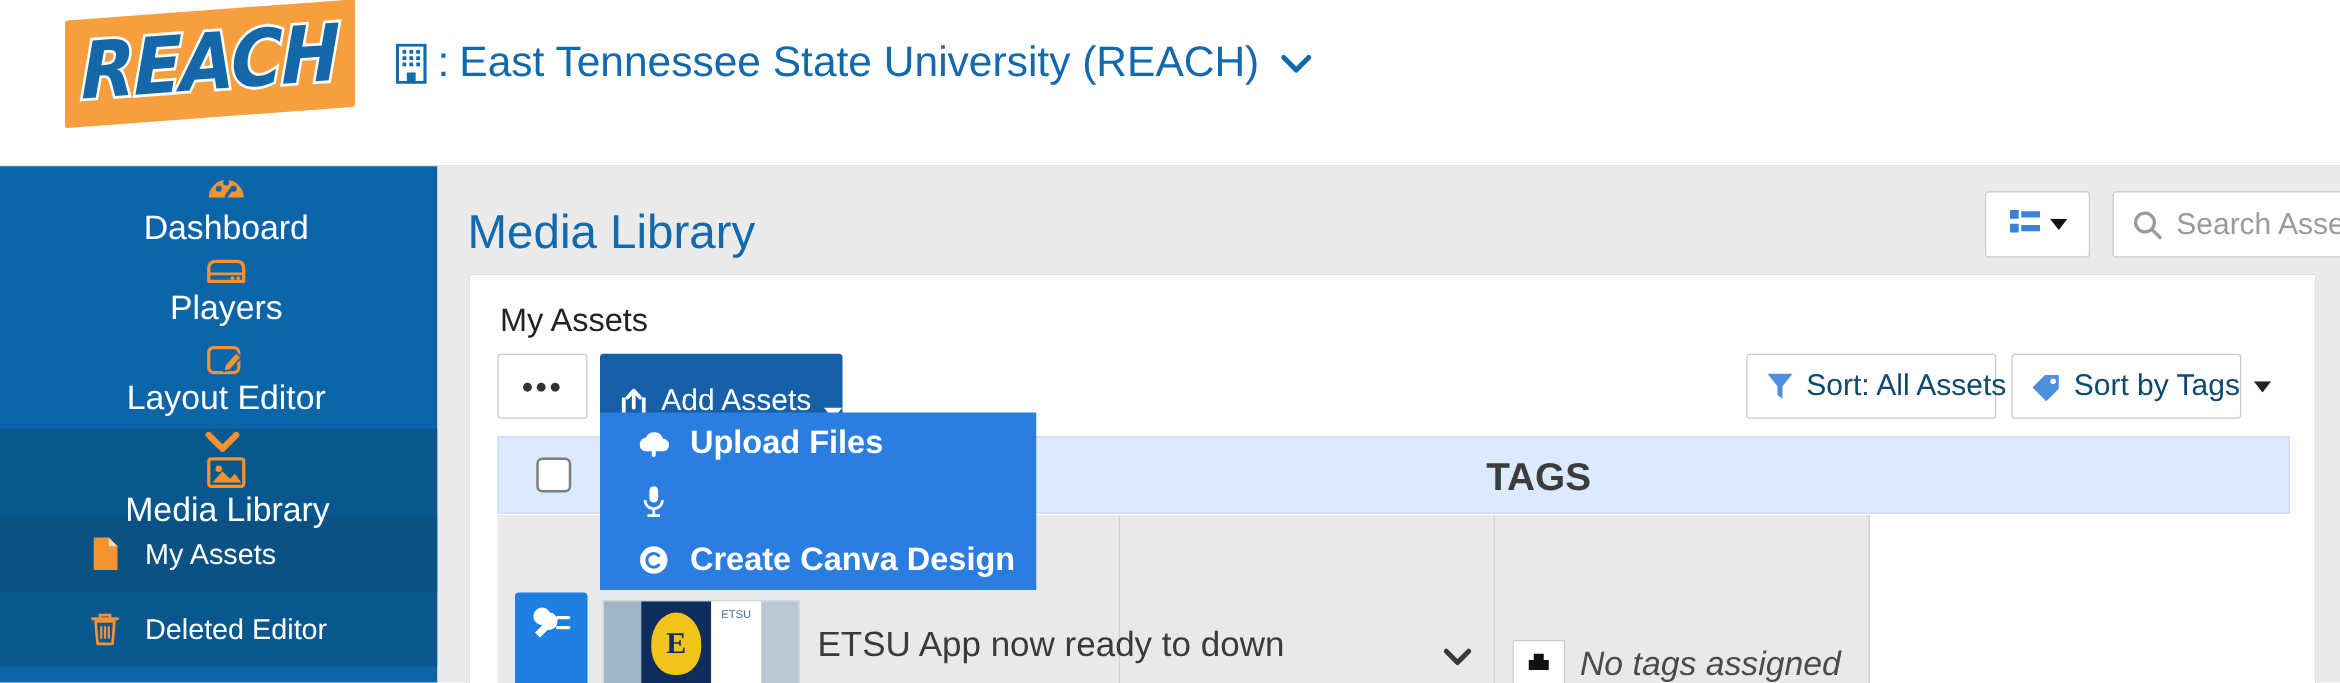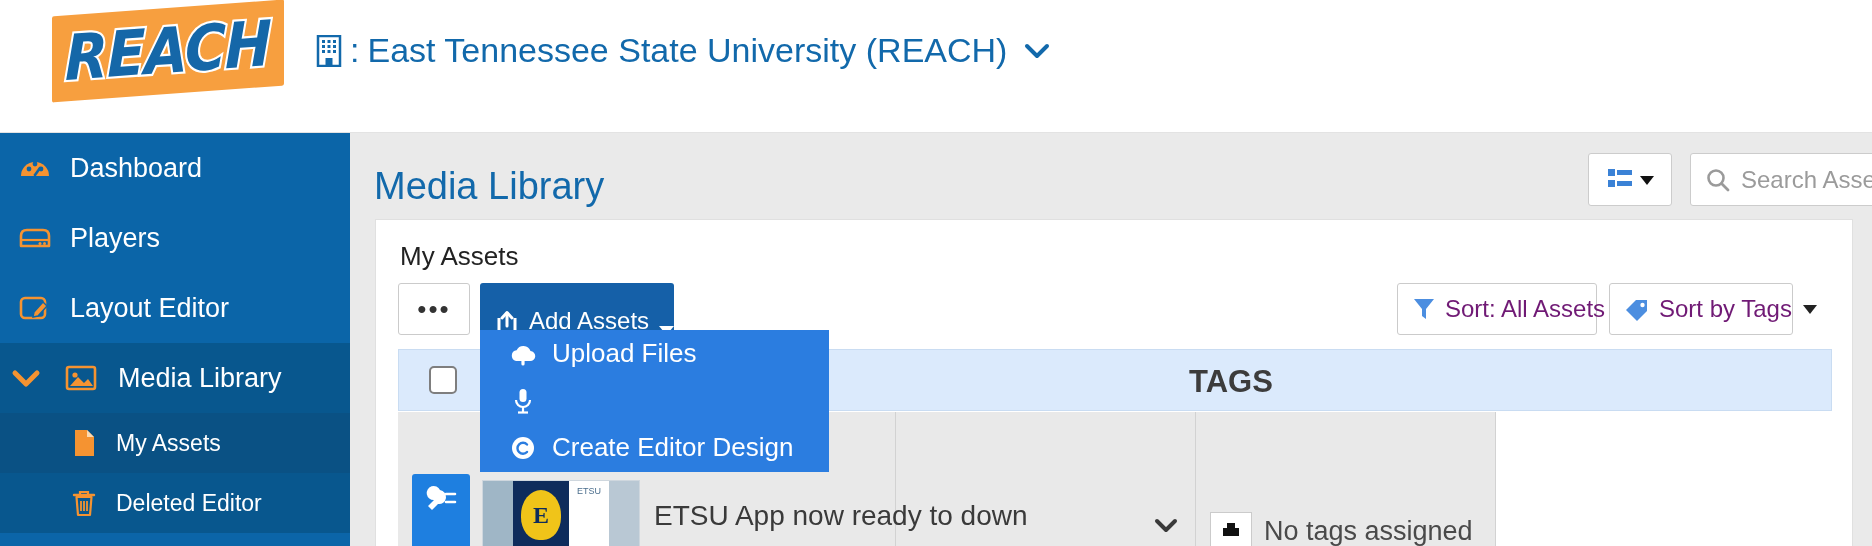--- a/index.html
+++ b/index.html
@@ -61,20 +61,21 @@
     width: 350px; height: 413px;
     background: #0b65a8;
   }
   .nav-item {
     position: relative;
     height: 70px;
     display: flex; align-items: center;
     color: #ffffff;
     font-size: 27px;
     white-space: nowrap;
+    flex-direction: column;
   }
   .nav-item .ico {
     width: 46px; margin-left: 12px;
     display: flex; align-items: center; justify-content: center;
     color: #f59331;
   }
   .nav-item .lbl { margin-left: 12px; }
 
   .nav-group { background: #08578e; }
   .nav-group .nav-item.parent .ico { width: 40px; margin-left: 6px; }
@@ -168,21 +169,21 @@
   .btn-add .lbl { margin-left: 9px; }
   .btn-add .cr { margin-left: 10px; display: flex; }
 
   .btn-sort {
     position: absolute; top: 63px;
     height: 52px;
     background: #ffffff;
     border: 1px solid #cbcbcb;
     border-radius: 3px;
     display: flex; align-items: center;
-    font-size: 24px; color: #701a75; white-space: nowrap;
+    font-size: 24px; color: #0c4a6e; white-space: nowrap;
   }
   .btn-sort .ic { margin-left: 14px; display: flex; color: #4c8ee0; }
   .btn-sort .lbl { margin-left: 9px; }
   .btn-sort .cr { margin-left: 11px; margin-right: 14px; display: flex; }
   #sort-all { left: 1021px; width: 200px; }
   #sort-tags { left: 1233px; width: 184px; }
 
   
   .table-head {
     position: absolute; left: 22px; top: 129px;
@@ -270,34 +271,34 @@
   }
   .row-tag-add {
     position: absolute; left: 14px; top: 100px;
     width: 42px; height: 38px;
     background: #ffffff;
     border: 1px solid #cbcbcb;
     display: flex; align-items: center; justify-content: center;
   }
   .row-tag-text {
     position: absolute; left: 68px; top: 104px;
-    font-size: 27px; color: #4a4a4a; white-space: nowrap;
+    font-size: 27px; color: #4a4a4a; font-style: italic; white-space: nowrap;
   }
 
   
   .dropdown {
     position: absolute; left: 104px; top: 110px;
     width: 349px; height: 142px;
     background: #2b7de0;
     z-index: 50;
   }
   .dd-item {
     height: 47px;
     display: flex; align-items: center;
-    color: #ffffff; font-size: 26px; white-space: nowrap;
+    color: #ffffff; font-size: 26px; white-space: nowrap; font-weight: bold;
   }
   .dd-item .ic {
     width: 42px; margin-left: 22px;
     display: flex; align-items: center; justify-content: center;
   }
   .dd-item .lbl { margin-left: 8px; }
 </style>
 </head>
 <body>
 
@@ -562,18 +563,18 @@
           </svg>
         </span>
       </div>
       <div class="dd-item">
         <span class="ic">
           <svg width="26" height="26" viewBox="0 0 26 26">
             <circle cx="13" cy="13" r="11" fill="#ffffff"></circle>
             <path d="M17 9.5 A5.5 5.5 0 1 0 17 17" fill="none" stroke="#2b7de0" stroke-width="2.4" stroke-linecap="round"></path>
           </svg>
         </span>
-        <span class="lbl">Create Editor Design</span>
+        <span class="lbl">Create Canva Design</span>
       </div>
     </div>
 
   </div>
 </div>
 
 </body></html>

